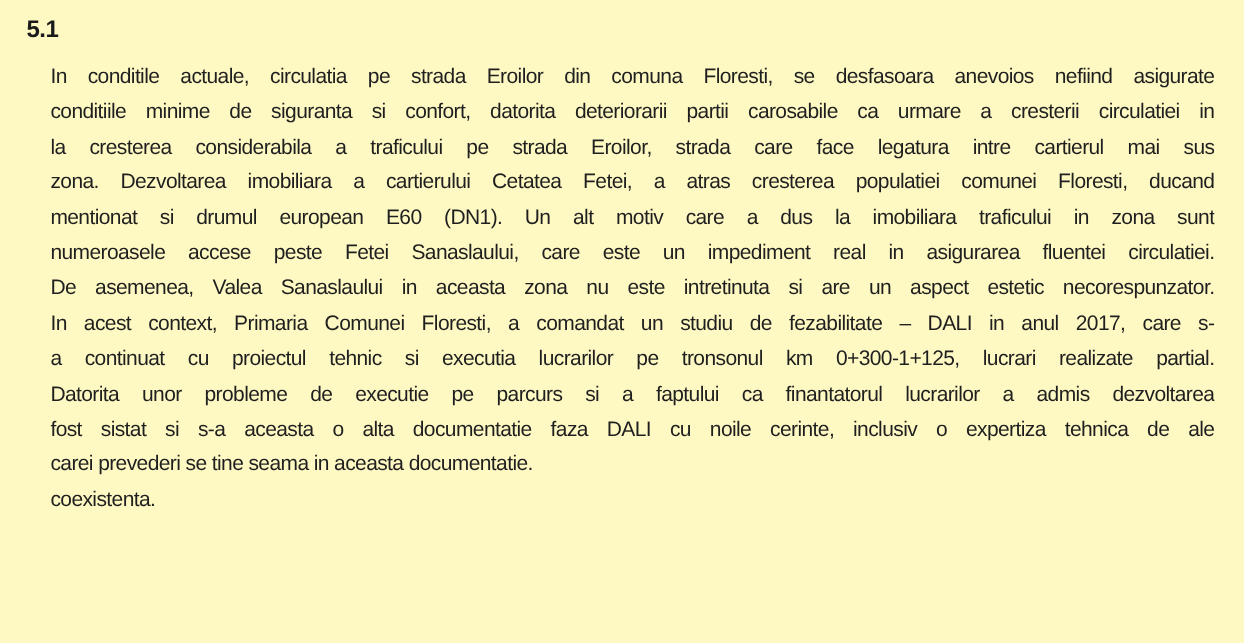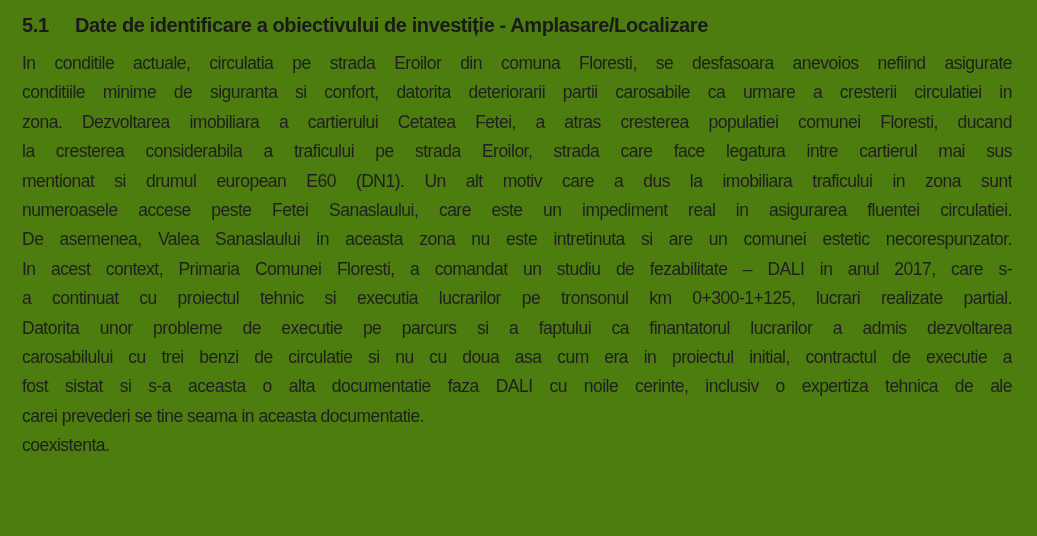--- a/index.html
+++ b/index.html
@@ -4,21 +4,21 @@
 <style>
   * { margin: 0; padding: 0; box-sizing: border-box; }
   html, body {
     background: #ffffff;
     font-family: "Liberation Sans", sans-serif;
   }
   .page {
     position: relative;
     width: 1037px;
     height: 536px;
-    background: #4d7c0f;
+    background: #fef9c3;
     overflow: hidden;
     padding: 12px 25px 0 22px;
     color: #1d1d1d;
   }
   .heading {
     display: flex;
     align-items: baseline;
     font-weight: bold;
     font-size: 20px;
     letter-spacing: -0.4px;
@@ -36,47 +36,46 @@
   .line {
     font-size: 17.5px;
     letter-spacing: -0.5px;
     line-height: 29.4px;
     height: 29.4px;
     white-space: normal;
     overflow: hidden;
     text-align: justify;
     text-align-last: justify;
     color: #1f1f1f;
+    margin-left: 20px;
   }
   .line.para-end {
     text-align: right;
     text-align-last: left;
   }
 </style>
 </head>
 <body>
 
 <div class="page">
   <div class="heading">
     <span class="hnum">5.1</span>
-    <span class="htitle">Date de identificare a obiectivului de investiție - Amplasare/Localizare</span>
   </div>
   <div class="body-text" id="doc-body">
       <div class="paragraph">
         <div class="line">In conditile actuale, circulatia pe strada Eroilor din comuna Floresti, se desfasoara anevoios nefiind asigurate</div>
         <div class="line">conditiile minime de siguranta si confort, datorita deteriorarii partii carosabile ca urmare a cresterii circulatiei in</div>
+        <div class="line">la cresterea considerabila a traficului pe strada Eroilor, strada care face legatura intre cartierul mai sus</div>
         <div class="line">zona. Dezvoltarea imobiliara a cartierului Cetatea Fetei, a atras cresterea populatiei comunei Floresti, ducand</div>
-        <div class="line">la cresterea considerabila a traficului pe strada Eroilor, strada care face legatura intre cartierul mai sus</div>
         <div class="line">mentionat si drumul european E60 (DN1). Un alt motiv care a dus la imobiliara traficului in zona sunt</div>
         <div class="line">numeroasele accese peste Fetei Sanaslaului, care este un impediment real in asigurarea fluentei circulatiei.</div>
-        <div class="line">De asemenea, Valea Sanaslaului in aceasta zona nu este intretinuta si are un comunei estetic necorespunzator.</div>
+        <div class="line">De asemenea, Valea Sanaslaului in aceasta zona nu este intretinuta si are un aspect estetic necorespunzator.</div>
         <div class="line">In acest context, Primaria Comunei Floresti, a comandat un studiu de fezabilitate – DALI in anul 2017, care s-</div>
         <div class="line">a continuat cu proiectul tehnic si executia lucrarilor pe tronsonul km 0+300-1+125, lucrari realizate partial.</div>
         <div class="line">Datorita unor probleme de executie pe parcurs si a faptului ca finantatorul lucrarilor a admis dezvoltarea</div>
-        <div class="line">carosabilului cu trei benzi de circulatie si nu cu doua asa cum era in proiectul initial, contractul de executie a</div>
         <div class="line">fost sistat si s-a aceasta o alta documentatie faza DALI cu noile cerinte, inclusiv o expertiza tehnica de ale</div>
         <div class="line para-end">carei prevederi se tine seama in aceasta documentatie.</div>
       </div>
       <div class="paragraph">
         <div class="line para-end">coexistenta.</div>
       </div>
     </div>
 </div>
 
 </body></html>

